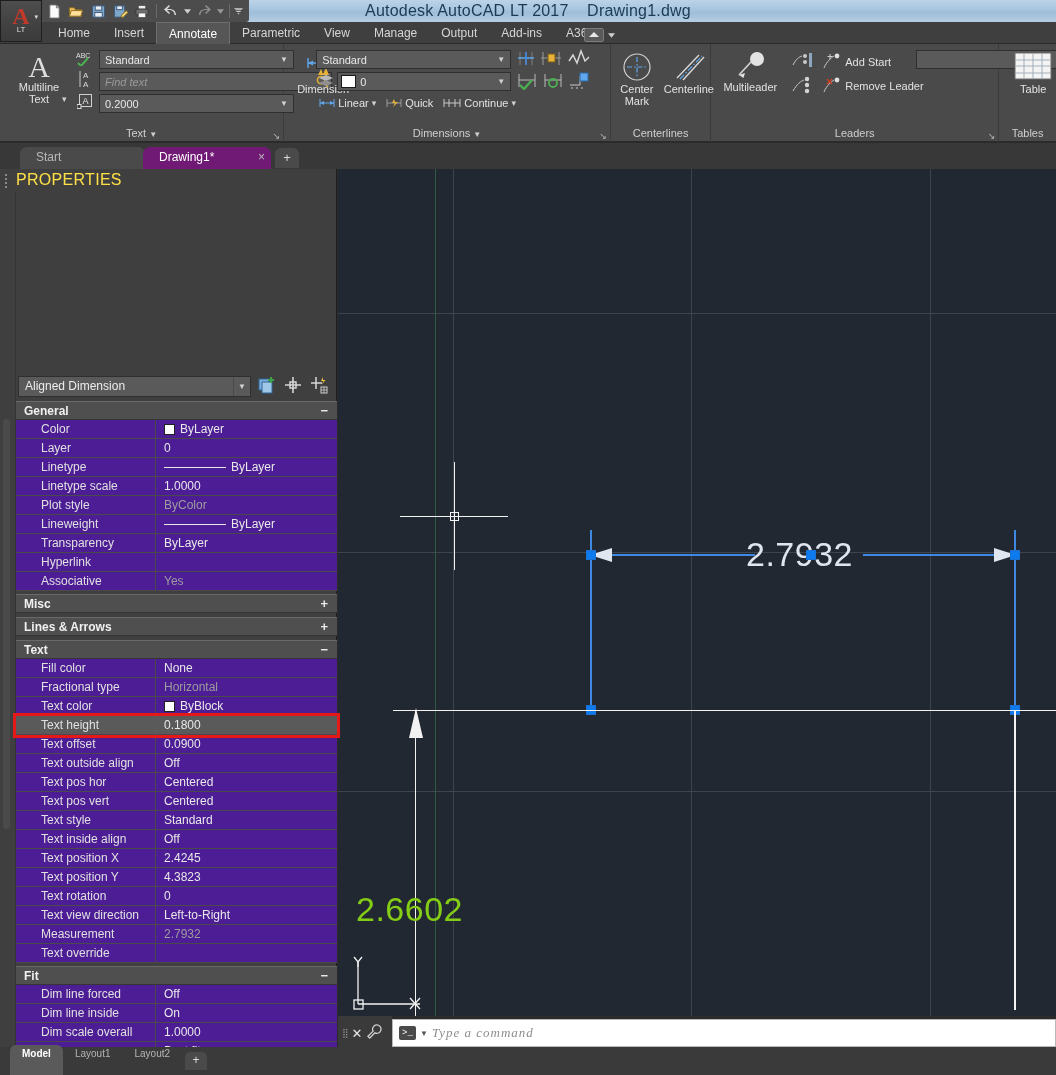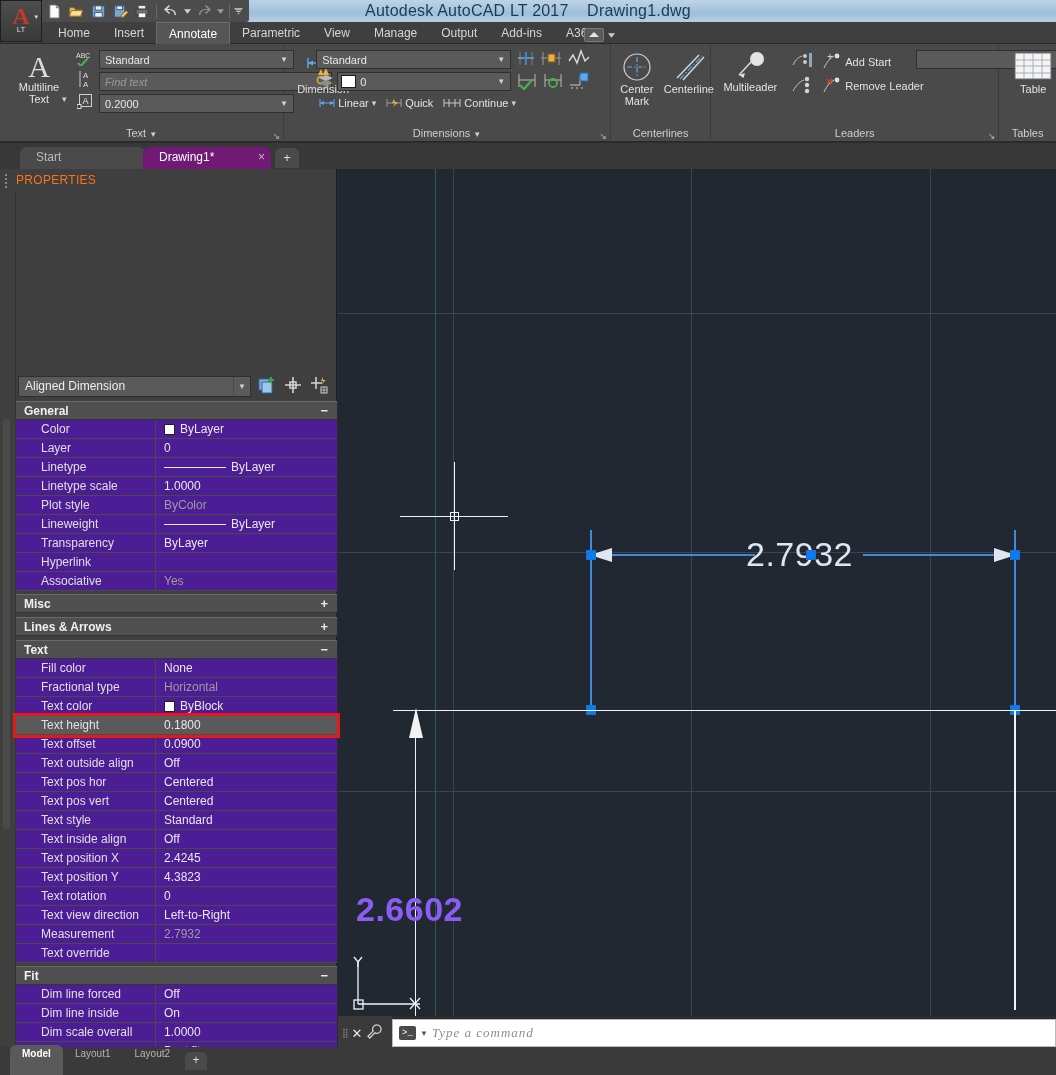--- a/index.html
+++ b/index.html
@@ -132,21 +132,21 @@
     color: #d9d9d9; font-size: 13px; text-align: center; line-height: 19px;
   }
 
   
   .props {
     position: absolute; left: 0; top: 169px; width: 337px; height: 878px;
     background: #3f3f3f; border-right: 1px solid #1e1e1e;
   }
   .props-title {
     position: absolute; left: 0; top: 0; width: 292px; height: 22px;
-    color: #f97316; font-size: 12px; line-height: 22px; padding-left: 16px;
+    color: #fde047; font-size: 16px; line-height: 22px; padding-left: 16px;
     letter-spacing: .3px;
   }
   .props-grip {
     position: absolute; left: 5px; top: 5px; width: 4px; height: 12px;
   }
   .props-grip i {
     display:block; width:2px; height:2px; background:#8a8a8a; margin:0 0 2px 0;
   }
   .props-sidebar {
     position: absolute; left: 0; top: 22px; width: 16px; bottom: 0;
@@ -216,21 +216,21 @@
   .wline { position: absolute; background: #f2f2f2; }
   .bline { position: absolute; background: #3f8ae0; }
   .grip {
     position: absolute; width: 10px; height: 10px; background: #0d7bf0;
     border: 1px solid #1a6fd0;
   }
   .dimtext {
     position: absolute; color: #dfe6f0; font-family: "Liberation Sans", sans-serif;
     font-size: 34px; letter-spacing: .5px; white-space: nowrap;
   }
-  .dimtext.white { color: #8b5cf6; font-weight: bold; }
+  .dimtext.white { color: #84cc16; }
   .crosshair-h { position: absolute; height: 1px; background: #f2f2f2; }
   .crosshair-v { position: absolute; width: 1px; background: #f2f2f2; }
   .pickbox {
     position: absolute; width: 9px; height: 9px; border: 1px solid #f2f2f2;
     background: transparent;
   }
   .ucs { position: absolute; }
 
   
   .cmdline {

